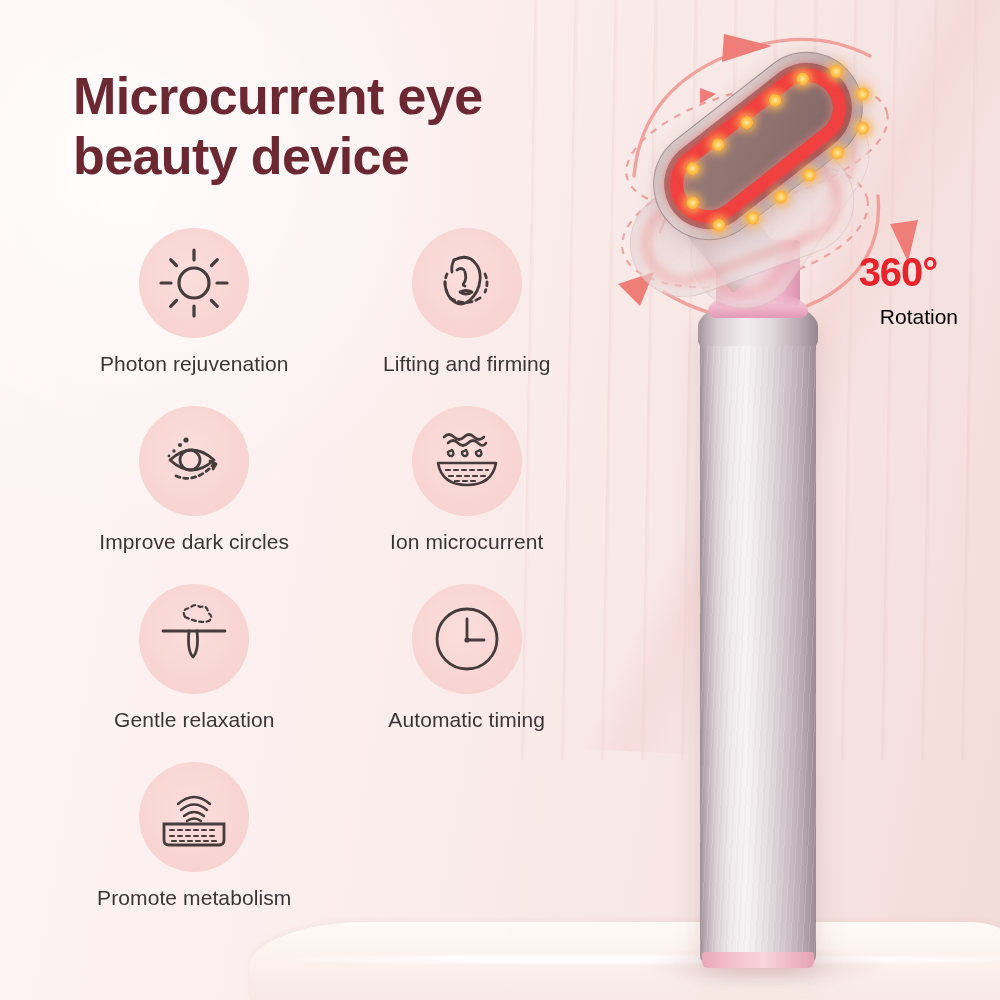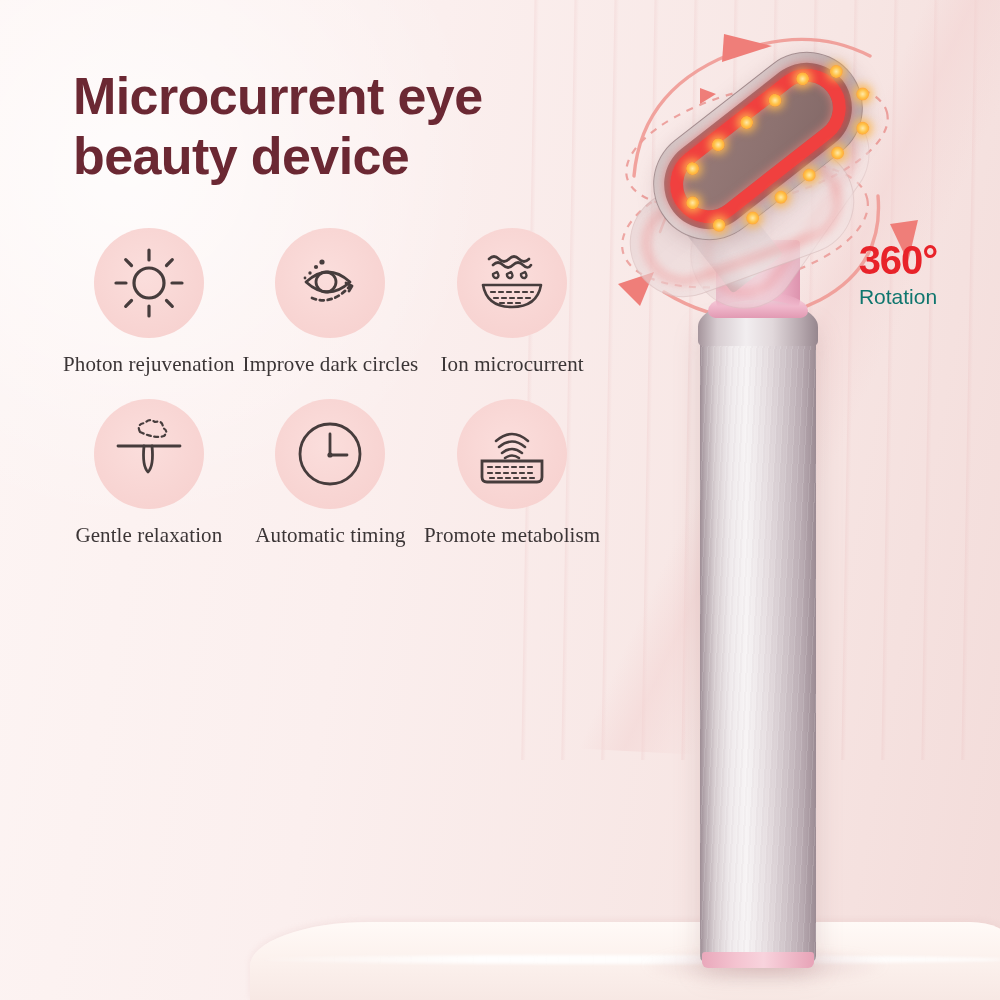--- a/index.html
+++ b/index.html
@@ -61,23 +61,22 @@
     line-height:1.16;
     letter-spacing:-0.6px;
   }
   #title .ln { display:block; white-space:nowrap; }
 
   
   #features {
     position:absolute; left:58px; top:228px;
     width:545px;
     display:grid;
-    grid-template-columns:1fr 1fr 1fr;
-    row-gap:22px;
-    font-family:Liberation Serif, serif;
+    grid-template-columns:1fr 1fr;
+    row-gap:30px;
   }
   .feature { display:flex; flex-direction:column; align-items:center; }
   .feature-badge {
     width:110px; height:110px; border-radius:50%;
     background:radial-gradient(circle at 46% 42%, #fbdedc 0%, #f8d5d3 58%, #f6cfcd 100%);
     display:flex; align-items:center; justify-content:center;
     position:relative;
   }
   .feature-badge svg { display:block; }
   .feature-label {
@@ -189,23 +188,23 @@
   .led {
     position:absolute; width:13px; height:13px; border-radius:50%;
     background:radial-gradient(circle, #ffe9a8 0%, #ffc247 45%, #ff8a2b 100%);
     box-shadow:0 0 8px 3px rgba(255,186,80,.9);
   }
 
   
   #rotation-svg { position:absolute; left:0; top:0; width:1000px; height:1000px; overflow:visible; }
 
   
-  #rotation-label { position:absolute; left:838px; top:240px; text-align:center; width:120px; }
+  #rotation-label { position:absolute; left:838px; top:252px; text-align:center; width:120px; }
   #rotation-deg { font-size:40px; font-weight:bold; color:#e8232a; line-height:1; letter-spacing:-1px; }
-  #rotation-word { font-size:21px; color:#0f766e; margin-top:5px; }
+  #rotation-word { font-size:21px; color:#000000; margin-top:13px;text-align:right; }
 </style>
 </head>
 <body>
 
 <div id="backdrop">
   <div id="backdrop-glowleft"></div>
   <div id="backdrop-stripes"></div>
   <div id="backdrop-drape"></div>
 </div>
 <div id="pedestal"></div>
@@ -231,20 +230,37 @@
           <line x1="53.5" y1="53.5" x2="59.3" y2="59.3"></line>
           <line x1="12.7" y1="59.3" x2="18.5" y2="53.5"></line>
           <line x1="53.5" y1="18.5" x2="59.3" y2="12.7"></line>
         </g>
       </svg>
     </div>
     <div class="feature-label">Photon rejuvenation</div>
   </div>
 
 
+  <div class="feature">
+    <div class="feature-badge">
+      <svg width="74" height="74" viewBox="0 0 74 74">
+        <g fill="none" stroke="#463c3c" stroke-width="2.8" stroke-linecap="round" stroke-linejoin="round">
+          <path d="M24 14 q14 -7 22 4 q5 6 4 16 q-1 12 -10 20 q-5 4 -9 4 q-5 0 -10 -5 q-6 -7 -6 -17"></path>
+          <path d="M24 14 q-3 6 -2 12"></path>
+          <path d="M27 24 q4 -3 7 0"></path>
+          <path d="M35 26 q2 7 -1 11 q-2 2 1 3"></path>
+          <path d="M30 46 q6 -3 12 0 q-6 4 -12 0"></path>
+          <path d="M17 28 q-4 9 0 18" stroke-dasharray="4 4"></path>
+          <path d="M55 28 q4 9 0 18" stroke-dasharray="4 4"></path>
+          <path d="M20 52 q17 10 33 -2" stroke-dasharray="5 4"></path>
+        </g>
+      </svg>
+    </div>
+    <div class="feature-label">Lifting and firming</div>
+  </div>
 
   <div class="feature">
     <div class="feature-badge">
       <svg width="80" height="70" viewBox="0 0 80 70">
         <g fill="none" stroke="#463c3c" stroke-width="2.8" stroke-linecap="round" stroke-linejoin="round">
           <path d="M16 34 q22 -20 44 0 q-22 20 -44 0 z"></path>
           <circle cx="36" cy="34" r="10"></circle>
           <circle cx="26" cy="19" r="2.1" fill="#463c3c" stroke="none"></circle>
           <circle cx="32" cy="14" r="2.6" fill="#463c3c" stroke="none"></circle>
           <circle cx="20" cy="25" r="1.7" fill="#463c3c" stroke="none"></circle>

